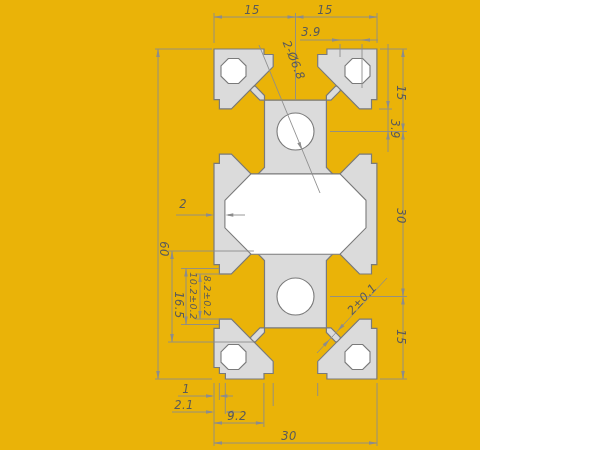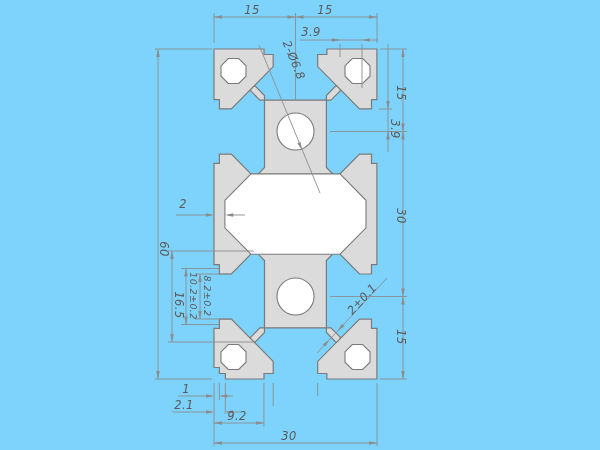--- a/index.html
+++ b/index.html
@@ -1,16 +1,16 @@
 <!DOCTYPE html>
 <html><head>
 <meta charset="utf-8">
 <style>
   html,body{margin:0;padding:0;background:#fff;}
-  #canvas{position:relative;width:600px;height:450px;background:#7dd3fc;overflow:hidden;
+  #canvas{position:relative;width:480px;height:450px;background:#eab308;overflow:hidden;
           font-family:"DejaVu Sans",sans-serif;}
   svg{position:absolute;left:0;top:0;}
   .lbl{position:absolute;font-style:italic;font-size:11.5px;color:#5a5a5a;
        transform:translate(-50%,-50%);white-space:nowrap;letter-spacing:.4px;}
   .lbl.small{font-size:9.5px;}
   .rot90{transform:translate(-50%,-50%) rotate(90deg);}
   .rot68{transform:translate(-50%,-50%) rotate(68deg);}
   .rotm47{transform:translate(-50%,-50%) rotate(-47deg);}
   
   #lbl-top15L{left:252px;top:10px;}

